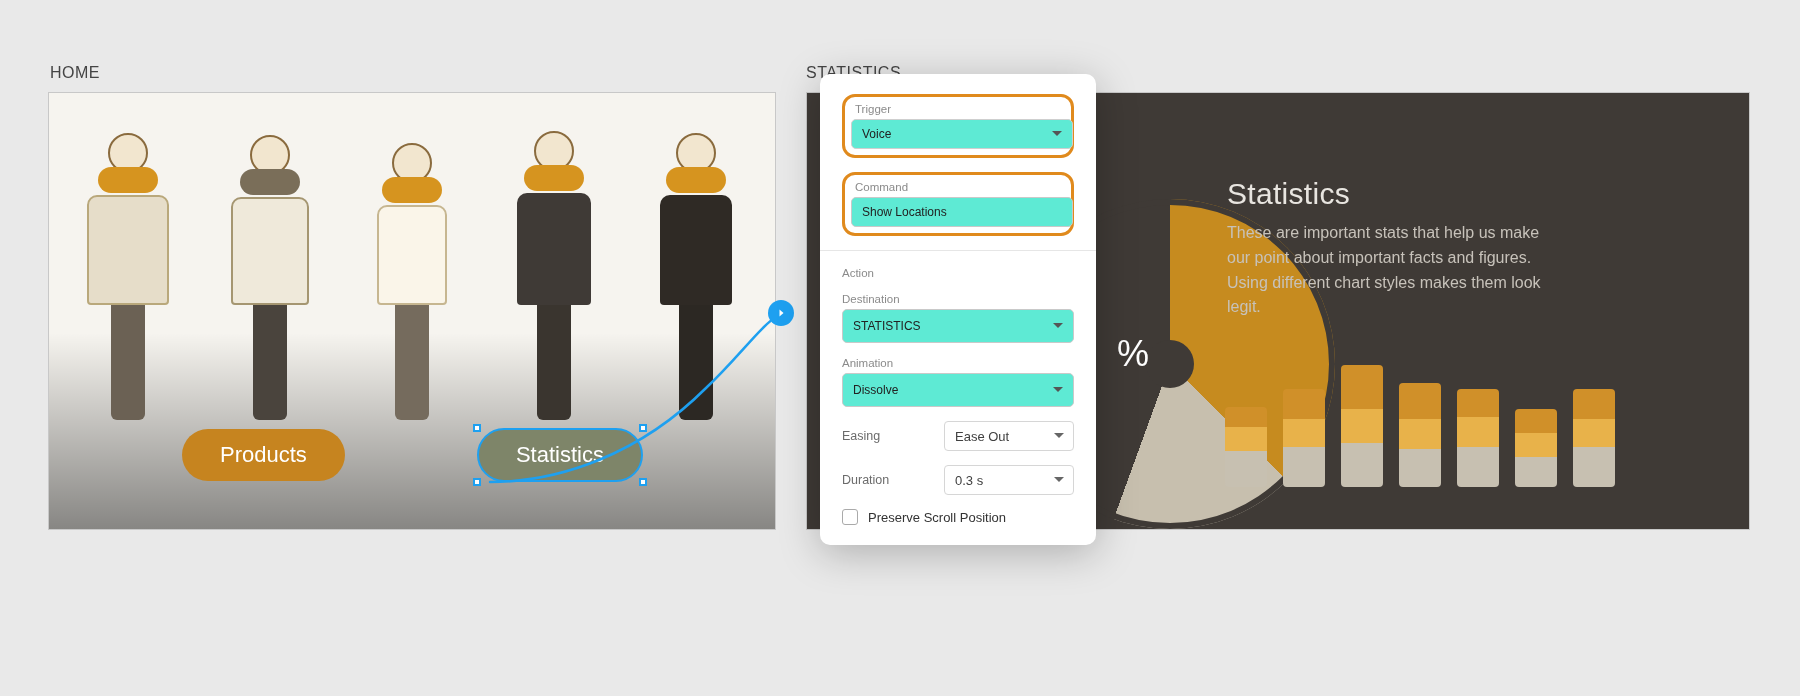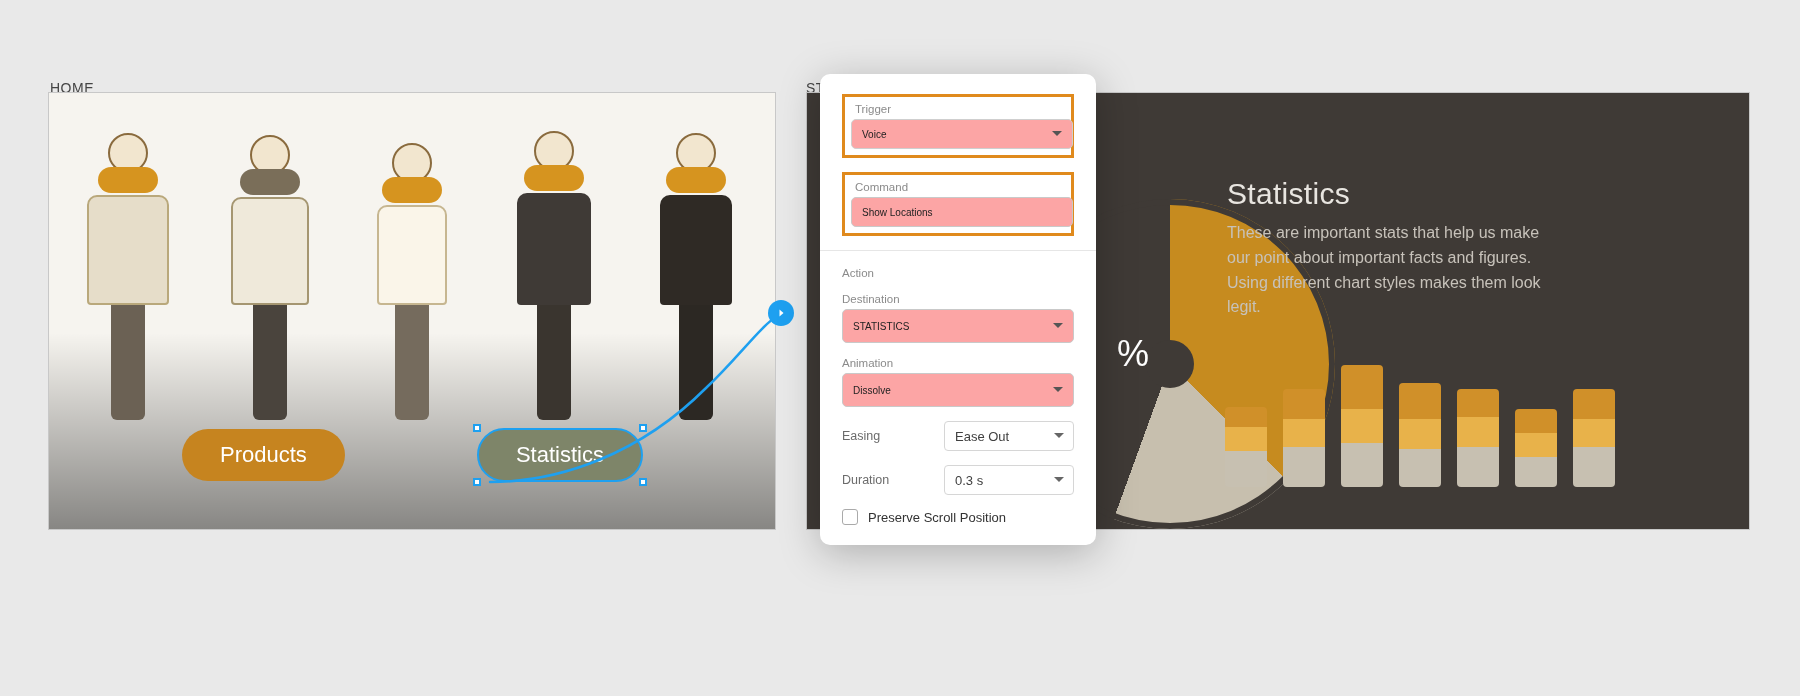--- a/index.html
+++ b/index.html
@@ -1,21 +1,21 @@
 <!DOCTYPE html>
 <html><head>
 <meta charset="utf-8">
 <style>
   * { box-sizing: border-box; margin:0; padding:0; }
   html,body { width:1800px; height:696px; background:#e9e9e9; font-family:-apple-system,"Helvetica Neue",Arial,sans-serif; }
   .stage { position:relative; width:1800px; height:696px; }
 
   
   .artboard-label {
-    position:absolute; top:80px; font-size:14px; letter-spacing:.5px; color:#444;
+    position:absolute; top:64px; font-size:16px; letter-spacing:.5px; color:#444;
   }
   .artboard-home-label { left:50px; }
   .artboard-stats-label { left:806px; }
 
   .artboard {
     position:absolute; top:92px; border:1px solid #c8c8c8; background:#4c1d95; overflow:hidden;
   }
   .artboard.home { left:48px;  width:728px; height:438px; }
   .artboard.stats{ left:806px; width:944px; height:438px; background:#3f3a36; }
 
@@ -104,28 +104,28 @@
   
   .popover {
     position:absolute; left:820px; top:74px; width:276px; background:#fff;
     border-radius:10px; box-shadow:0 8px 40px rgba(0,0,0,.25); padding:20px 22px 20px;
     font-size:13px; color:#333;
   }
   .field { margin-bottom:14px; }
   .field-label { font-size:11.5px; color:#8b8b8b; margin-bottom:4px; }
   .sel, .txt {
     width:100%; height:34px; border:1px solid #c9c9c9; border-radius:5px;
-    background:#fca5a5; padding:0 28px 0 10px; font-size:10px; color:#222;
+    background:#5eead4; padding:0 28px 0 10px; font-size:12px; color:#222;
     display:flex; align-items:center; position:relative;
   }
   .sel::after{
     content:""; position:absolute; right:10px; top:50%; margin-top:-3px;
     border:5px solid transparent; border-top-color:#555;
   }
-  .hl { border:3px solid #e08a1d; border-radius:0; }
+  .hl { border:3px solid #e08a1d; border-radius:13px; }
   .divider { height:1px; background:#e6e6e6; margin:6px -22px 16px; }
   .row {
     display:flex; align-items:center; justify-content:space-between;
     font-size:12.5px; color:#6b6b6b; margin-bottom:14px;
   }
   .mini-sel {
     width:130px; height:30px; border:1px solid #d6d6d6; border-radius:4px;
     padding:0 26px 0 10px; display:flex; align-items:center; font-size:13px; color:#404040;
     position:relative;
   }

